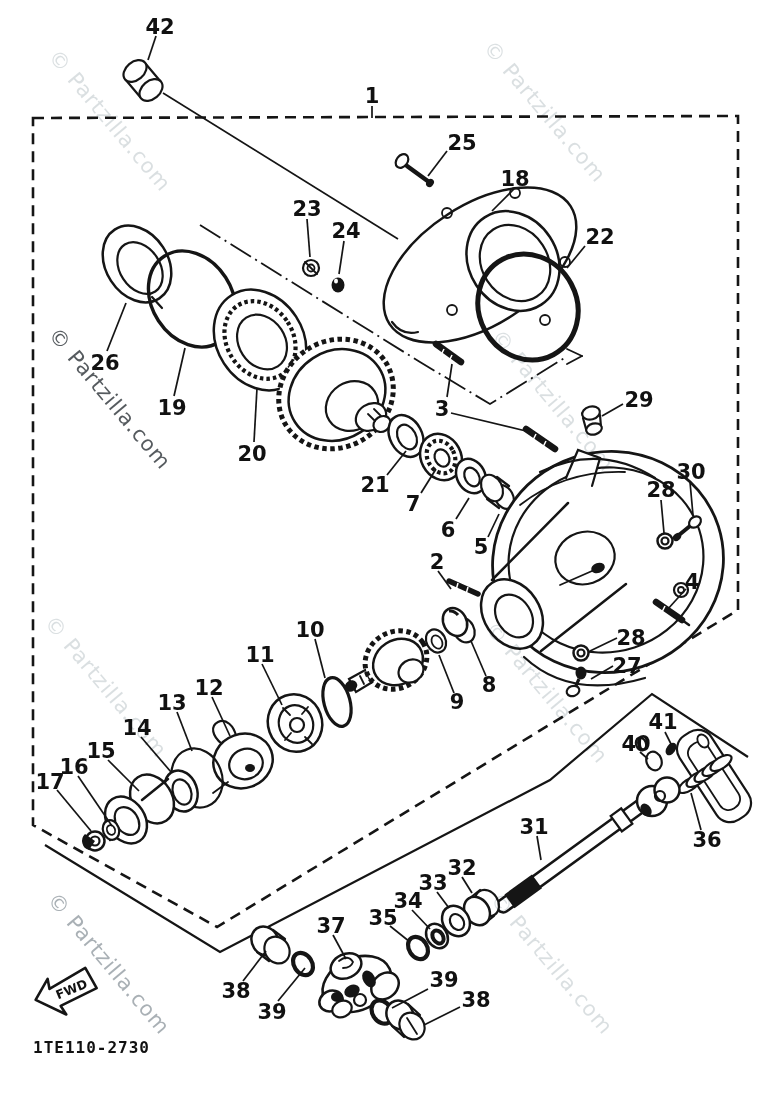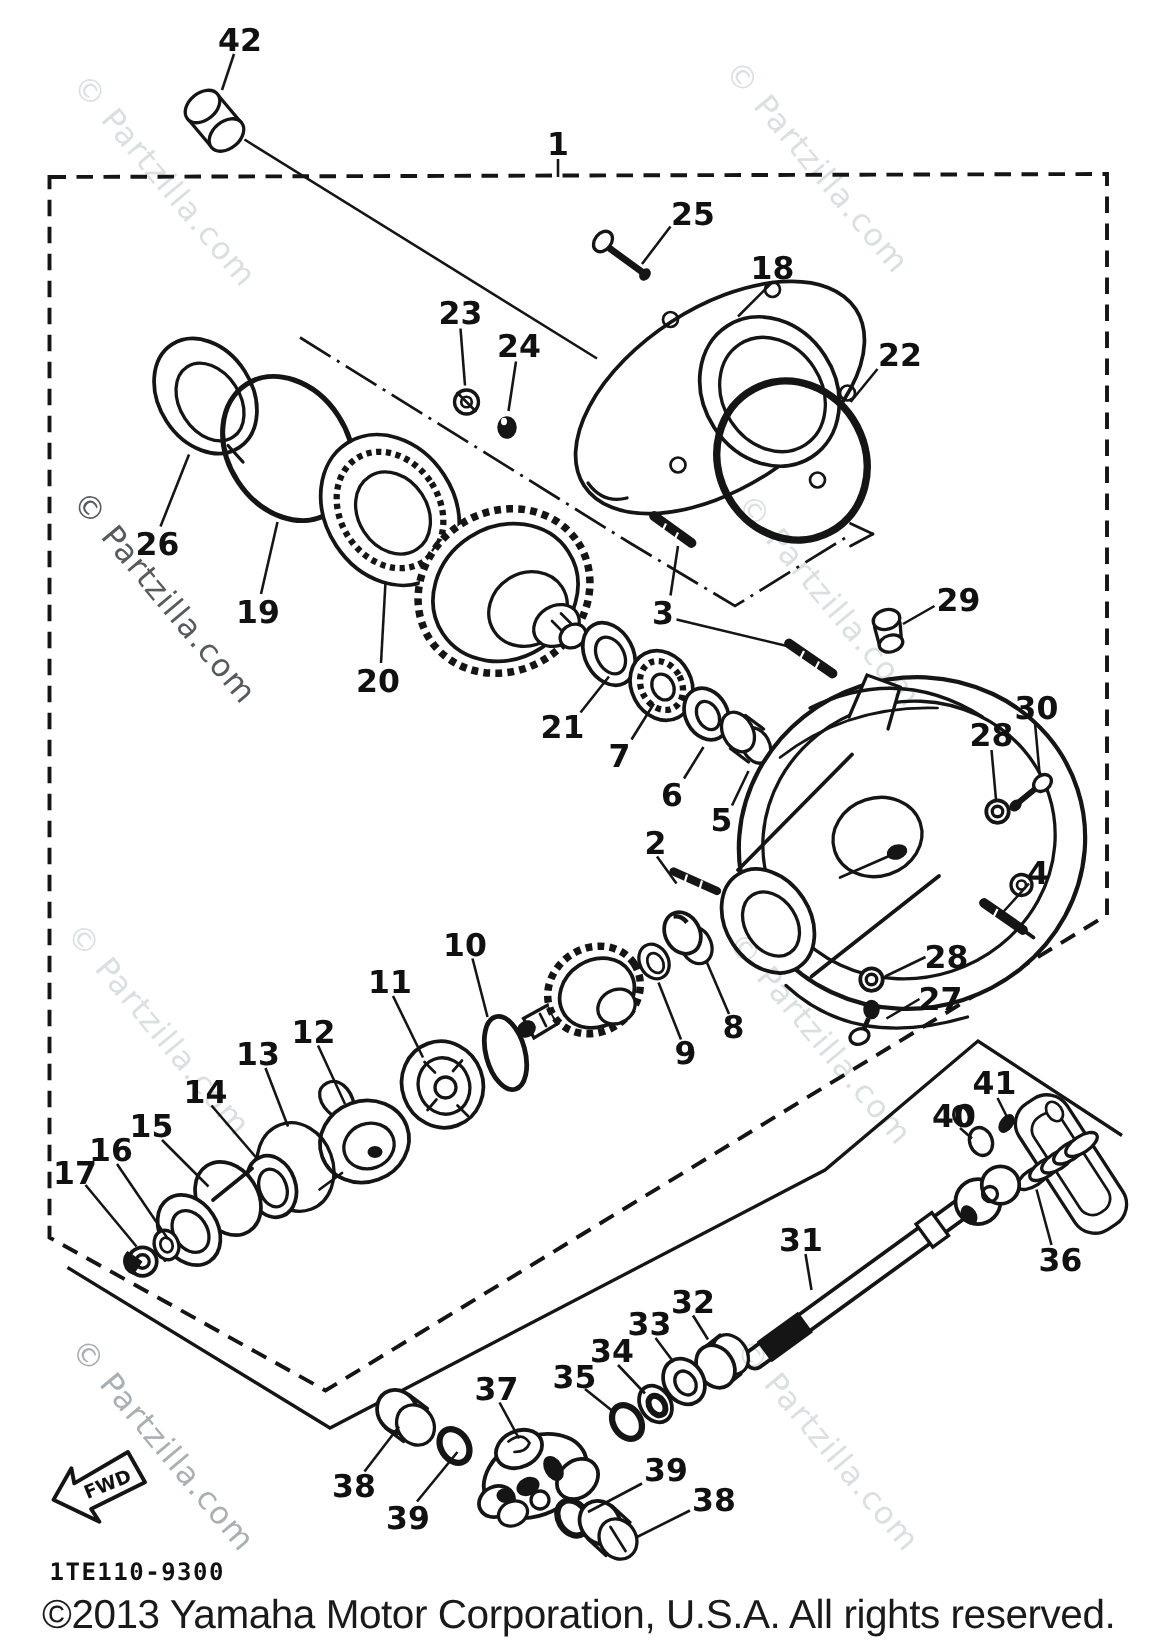--- a/index.html
+++ b/index.html
@@ -438,15 +438,14 @@
       <div class="wm light" style="left: 62px; top: 45px;">© Partzilla.com</div>
       <div class="wm light" style="left: 497px; top: 36px;">© Partzilla.com</div>
       <div class="wm dark" style="left: 62px; top: 323px;">© Partzilla.com</div>
       <div class="wm light" style="left: 505px; top: 325px;">© Partzilla.com</div>
       <div class="wm light" style="left: 58px; top: 611px;">© Partzilla.com</div>
       <div class="wm light" style="left: 499px; top: 617px;">© Partzilla.com</div>
       <div class="wm mid" style="left: 61px; top: 888px;">© Partzilla.com</div>
       <div class="wm light" style="left: 504px; top: 888px;">© Partzilla.com</div>
     </div>
 
-  <div class="part-number">1TE110-9300</div>
-  <div class="copyright">©2013  Yamaha Motor Corporation, U.S.A. All rights reserved.</div>
+  <div class="part-number">1TE110-2730</div>
 </div>
 
 </body></html>

